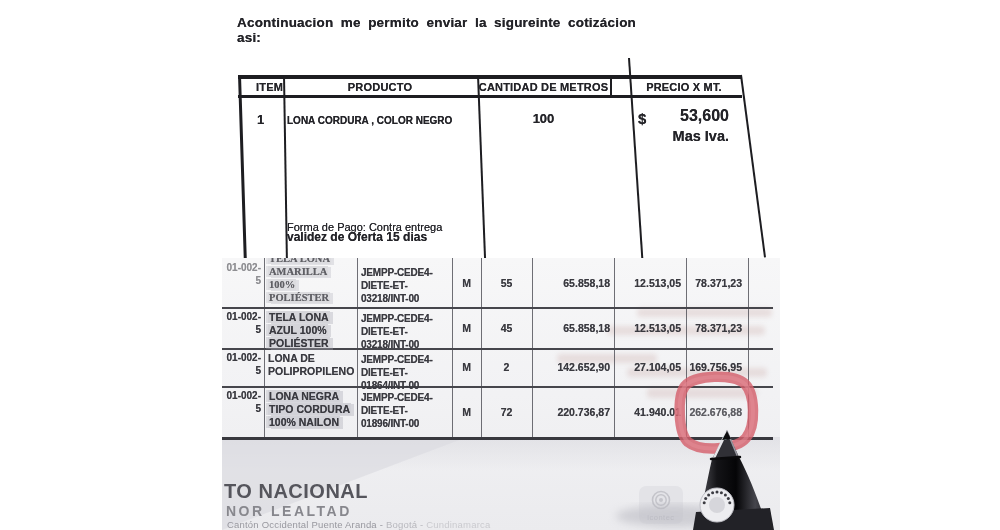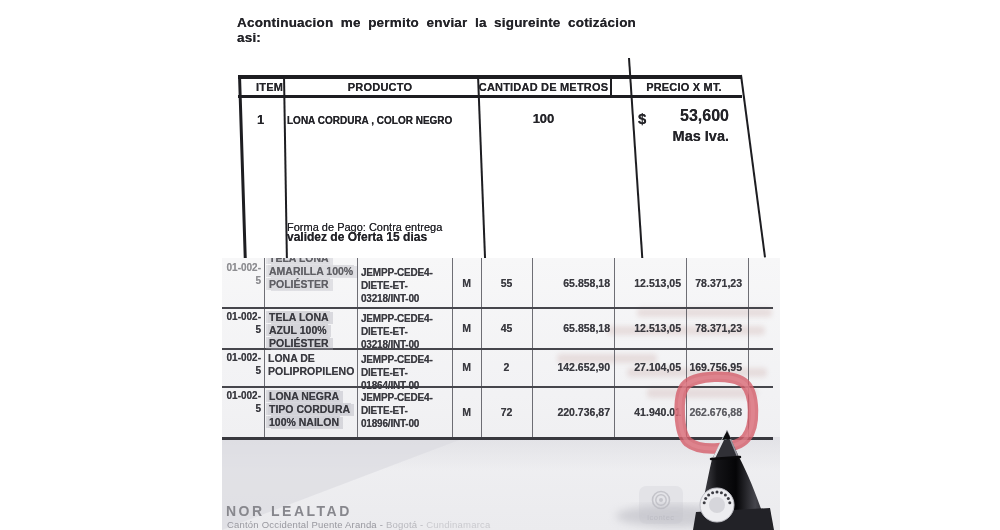--- a/index.html
+++ b/index.html
@@ -101,21 +101,21 @@
     <div class="abs t2h" style="top:49px;"></div>
     <div class="abs t2h" style="top:90px;"></div>
     <div class="abs t2h" style="top:128px;"></div>
     <div class="abs t2h" style="top:179px;height:2.5px;background:#38383e;"></div>
 
     <div class="abs row" style="top:0;height:49px;">
       <div class="cell cf faded">
         <div>01-002-</div>
         <div>5</div>
       </div>
-      <div class="cell cp dim" style="top:-6px;"><span class="hl">TELA LONA AMARILLA 100% POLIÉSTER</span></div>
+      <div class="cell cp dim" style="top:-6px;font-family:Liberation Serif, serif;"><span class="hl">TELA LONA AMARILLA 100% POLIÉSTER</span></div>
       <div class="cell cc" style="top:8px;">JEMPP-CEDE4-DIETE-ET-03218/INT-00</div>
       <div class="cell cm">M</div>
       <div class="cell cq">55</div>
       <div class="cell c1">65.858,18</div>
       <div class="cell c2">12.513,05</div>
       <div class="cell c3">78.371,23</div>
     </div>
 
     <div class="abs row" style="top:49px;height:41px;">
       <div class="cell cf">
@@ -152,20 +152,21 @@
       </div>
       <div class="cell cp"><span class="hl">LONA NEGRA TIPO CORDURA 100% NAILON</span></div>
       <div class="cell cc">JEMPP-CEDE4-DIETE-ET-01896/INT-00</div>
       <div class="cell cm">M</div>
       <div class="cell cq">72</div>
       <div class="cell c1">220.736,87</div>
       <div class="cell c2">41.940.01</div>
       <div class="cell c3 dim">262.676,88</div>
     </div>
 
+    <div class="abs coname" style="left:2px;top:222px;">TO NACIONAL</div>
     <div class="abs cosub" style="left:4px;top:245px;">NOR LEALTAD</div>
     <div class="abs coaddr" style="left:5px;top:261px;">
       <span style="opacity:.8;text-align:center;">Cantón Occidental Puente Aranda -</span>
       <span style="opacity:.5;">Bogotá -</span>
       <span style="opacity:.32;">Cundinamarca</span>
     </div>
 
     <div class="abs logo" style="left:417px;top:228px;width:44px;height:38px;">
       <svg width="22" height="22" style="margin-top:3px;" viewBox="0 0 22 22">
         <circle cx="11" cy="11" r="8.5" fill="none" stroke="#c4c4ca" stroke-width="1.6"></circle>

